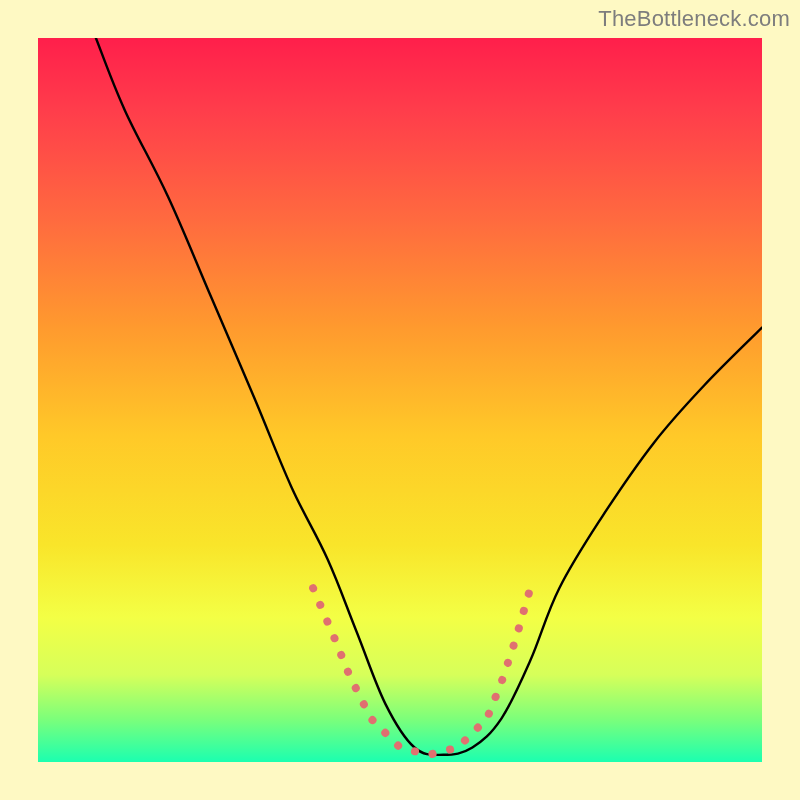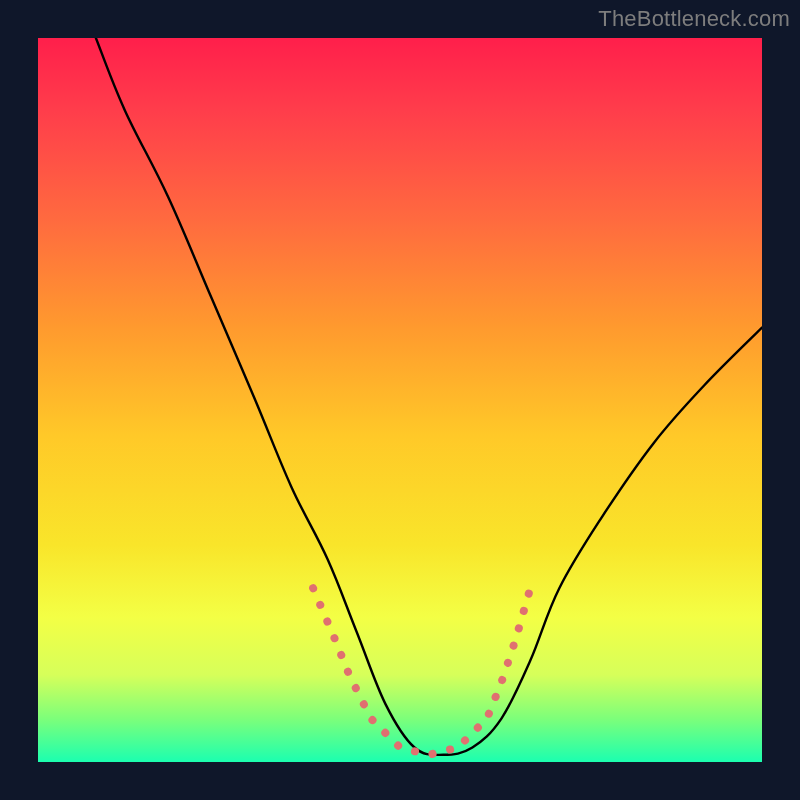--- a/index.html
+++ b/index.html
@@ -10,21 +10,21 @@
     background: #000;
     font-family: Arial, Helvetica, sans-serif;
     overflow: hidden;
   }
   .frame {
     position: absolute;
     top: 0;
     left: 0;
     width: 800px;
     height: 800px;
-    background: #0f172a;
+    background: #fef9c3;
   }
   .plot {
     position: absolute;
     top: 38px;
     left: 38px;
     width: 724px;
     height: 724px;
     
     background: linear-gradient(to bottom,
       #ff1f4b 0%,

